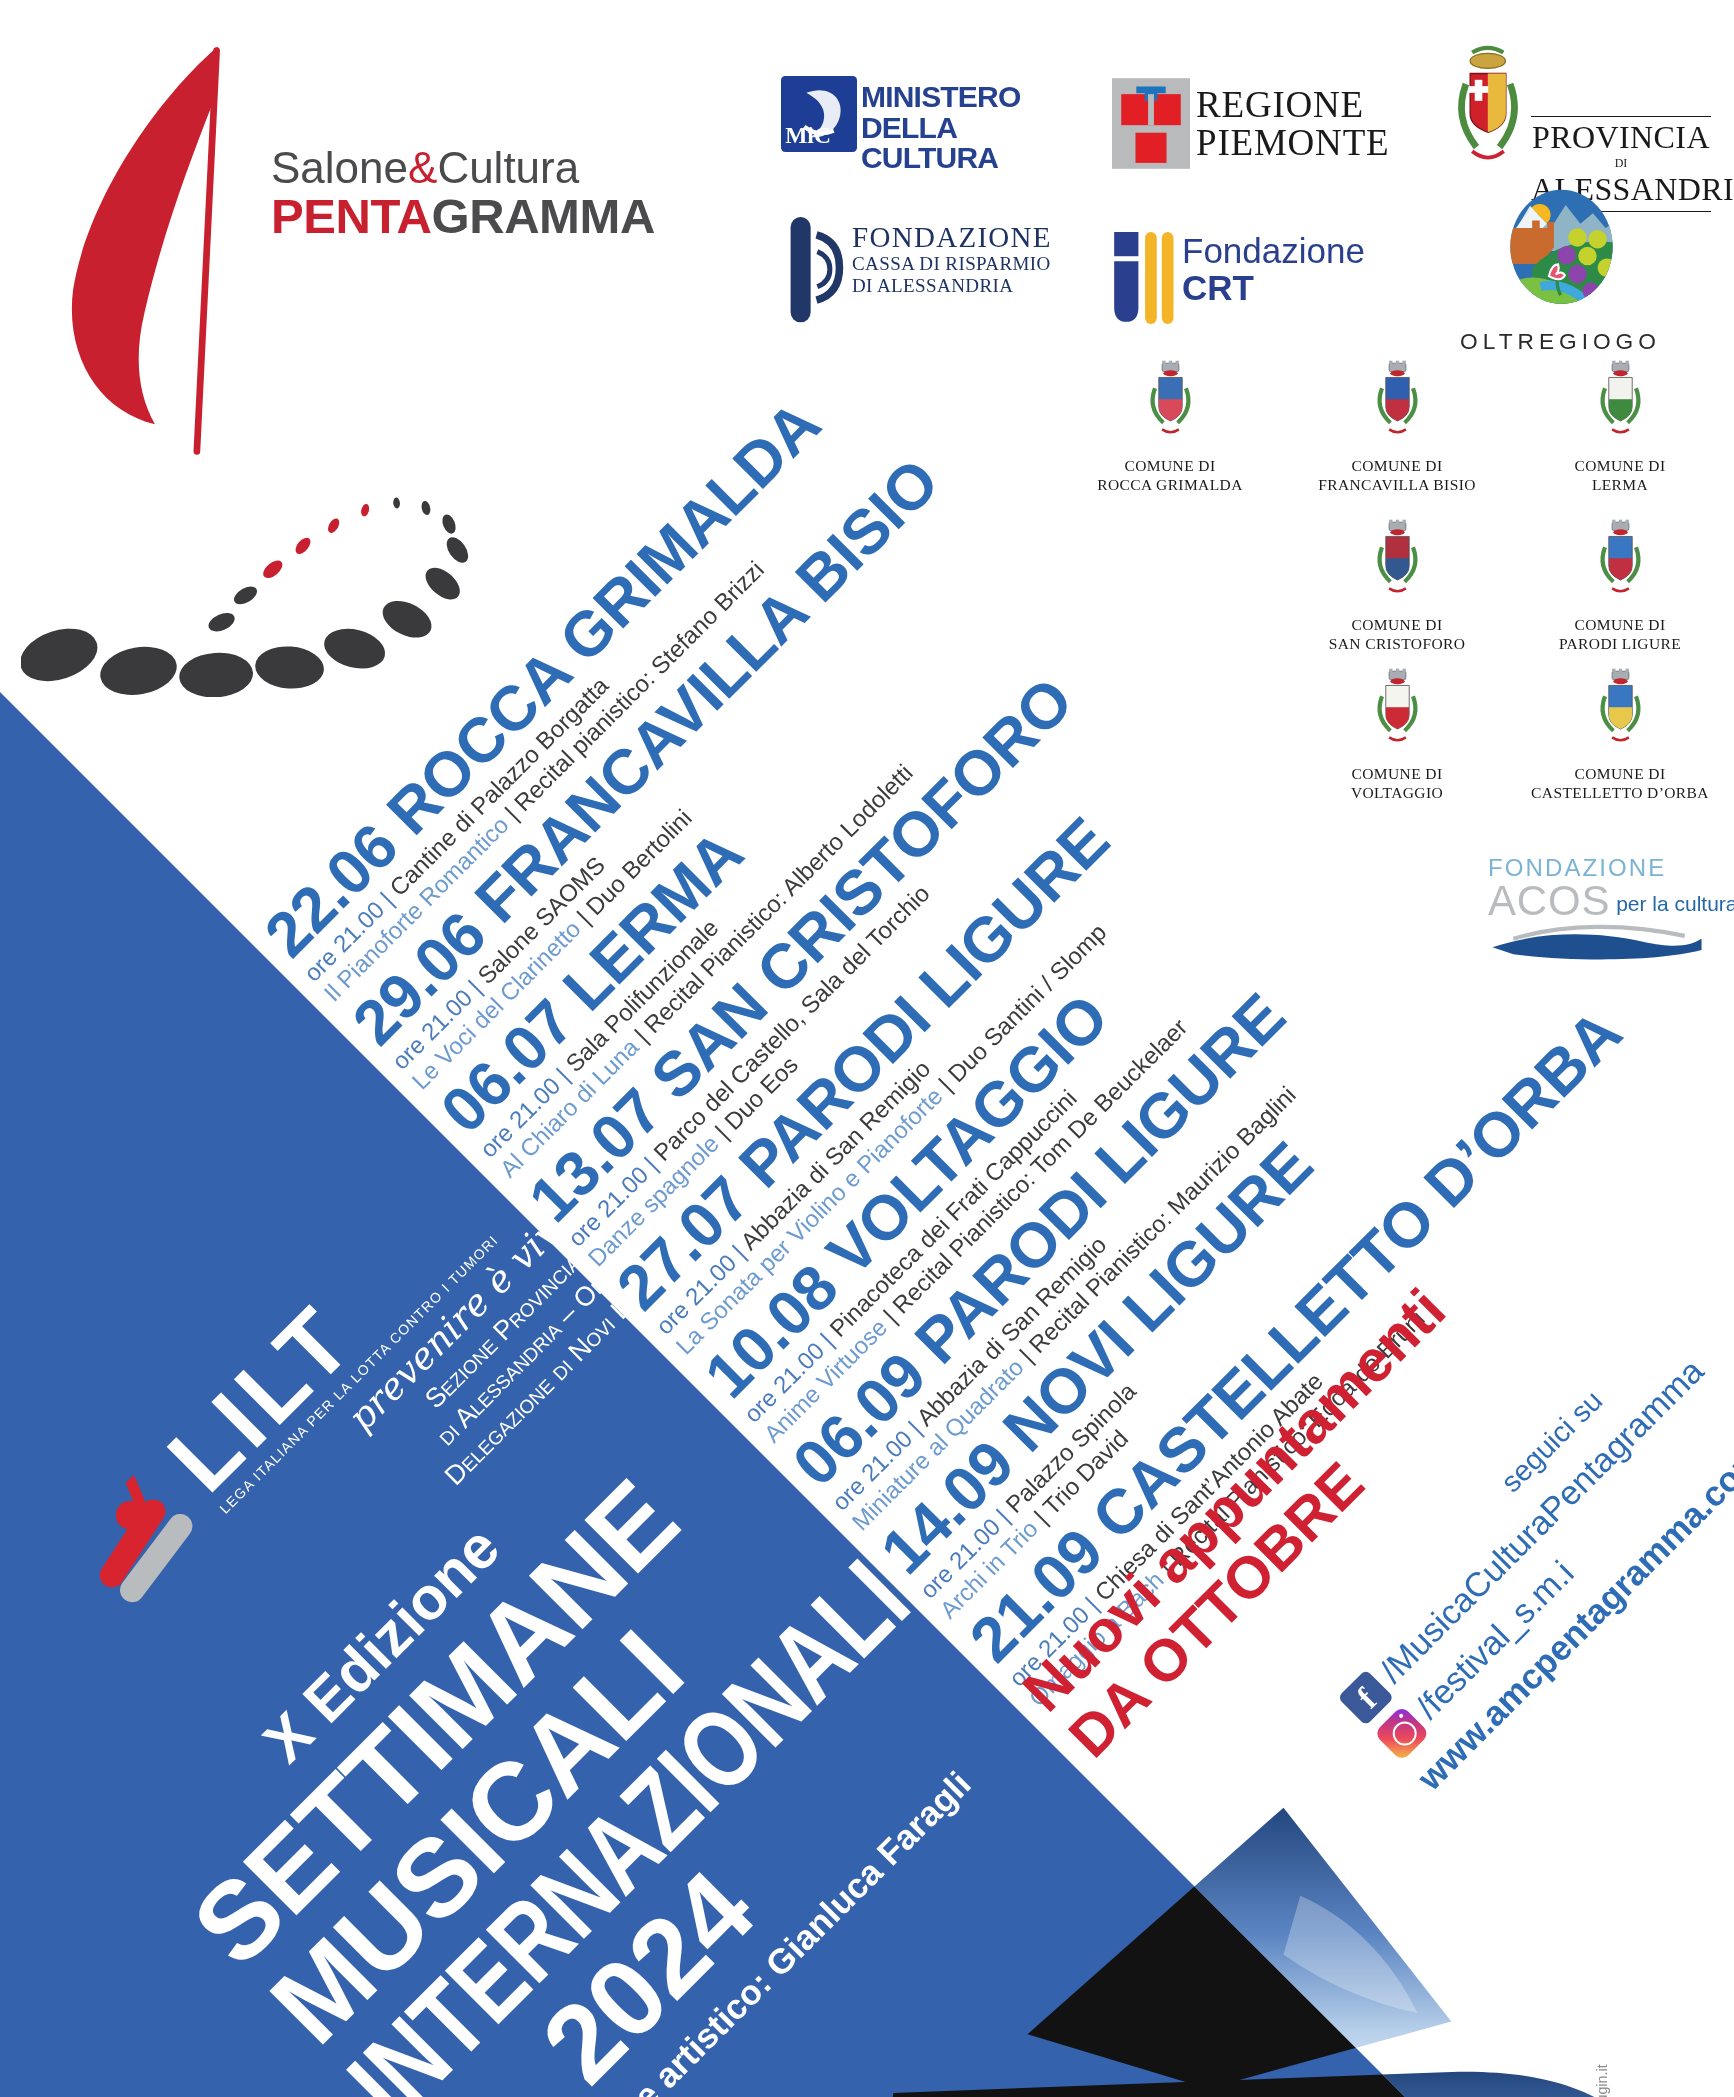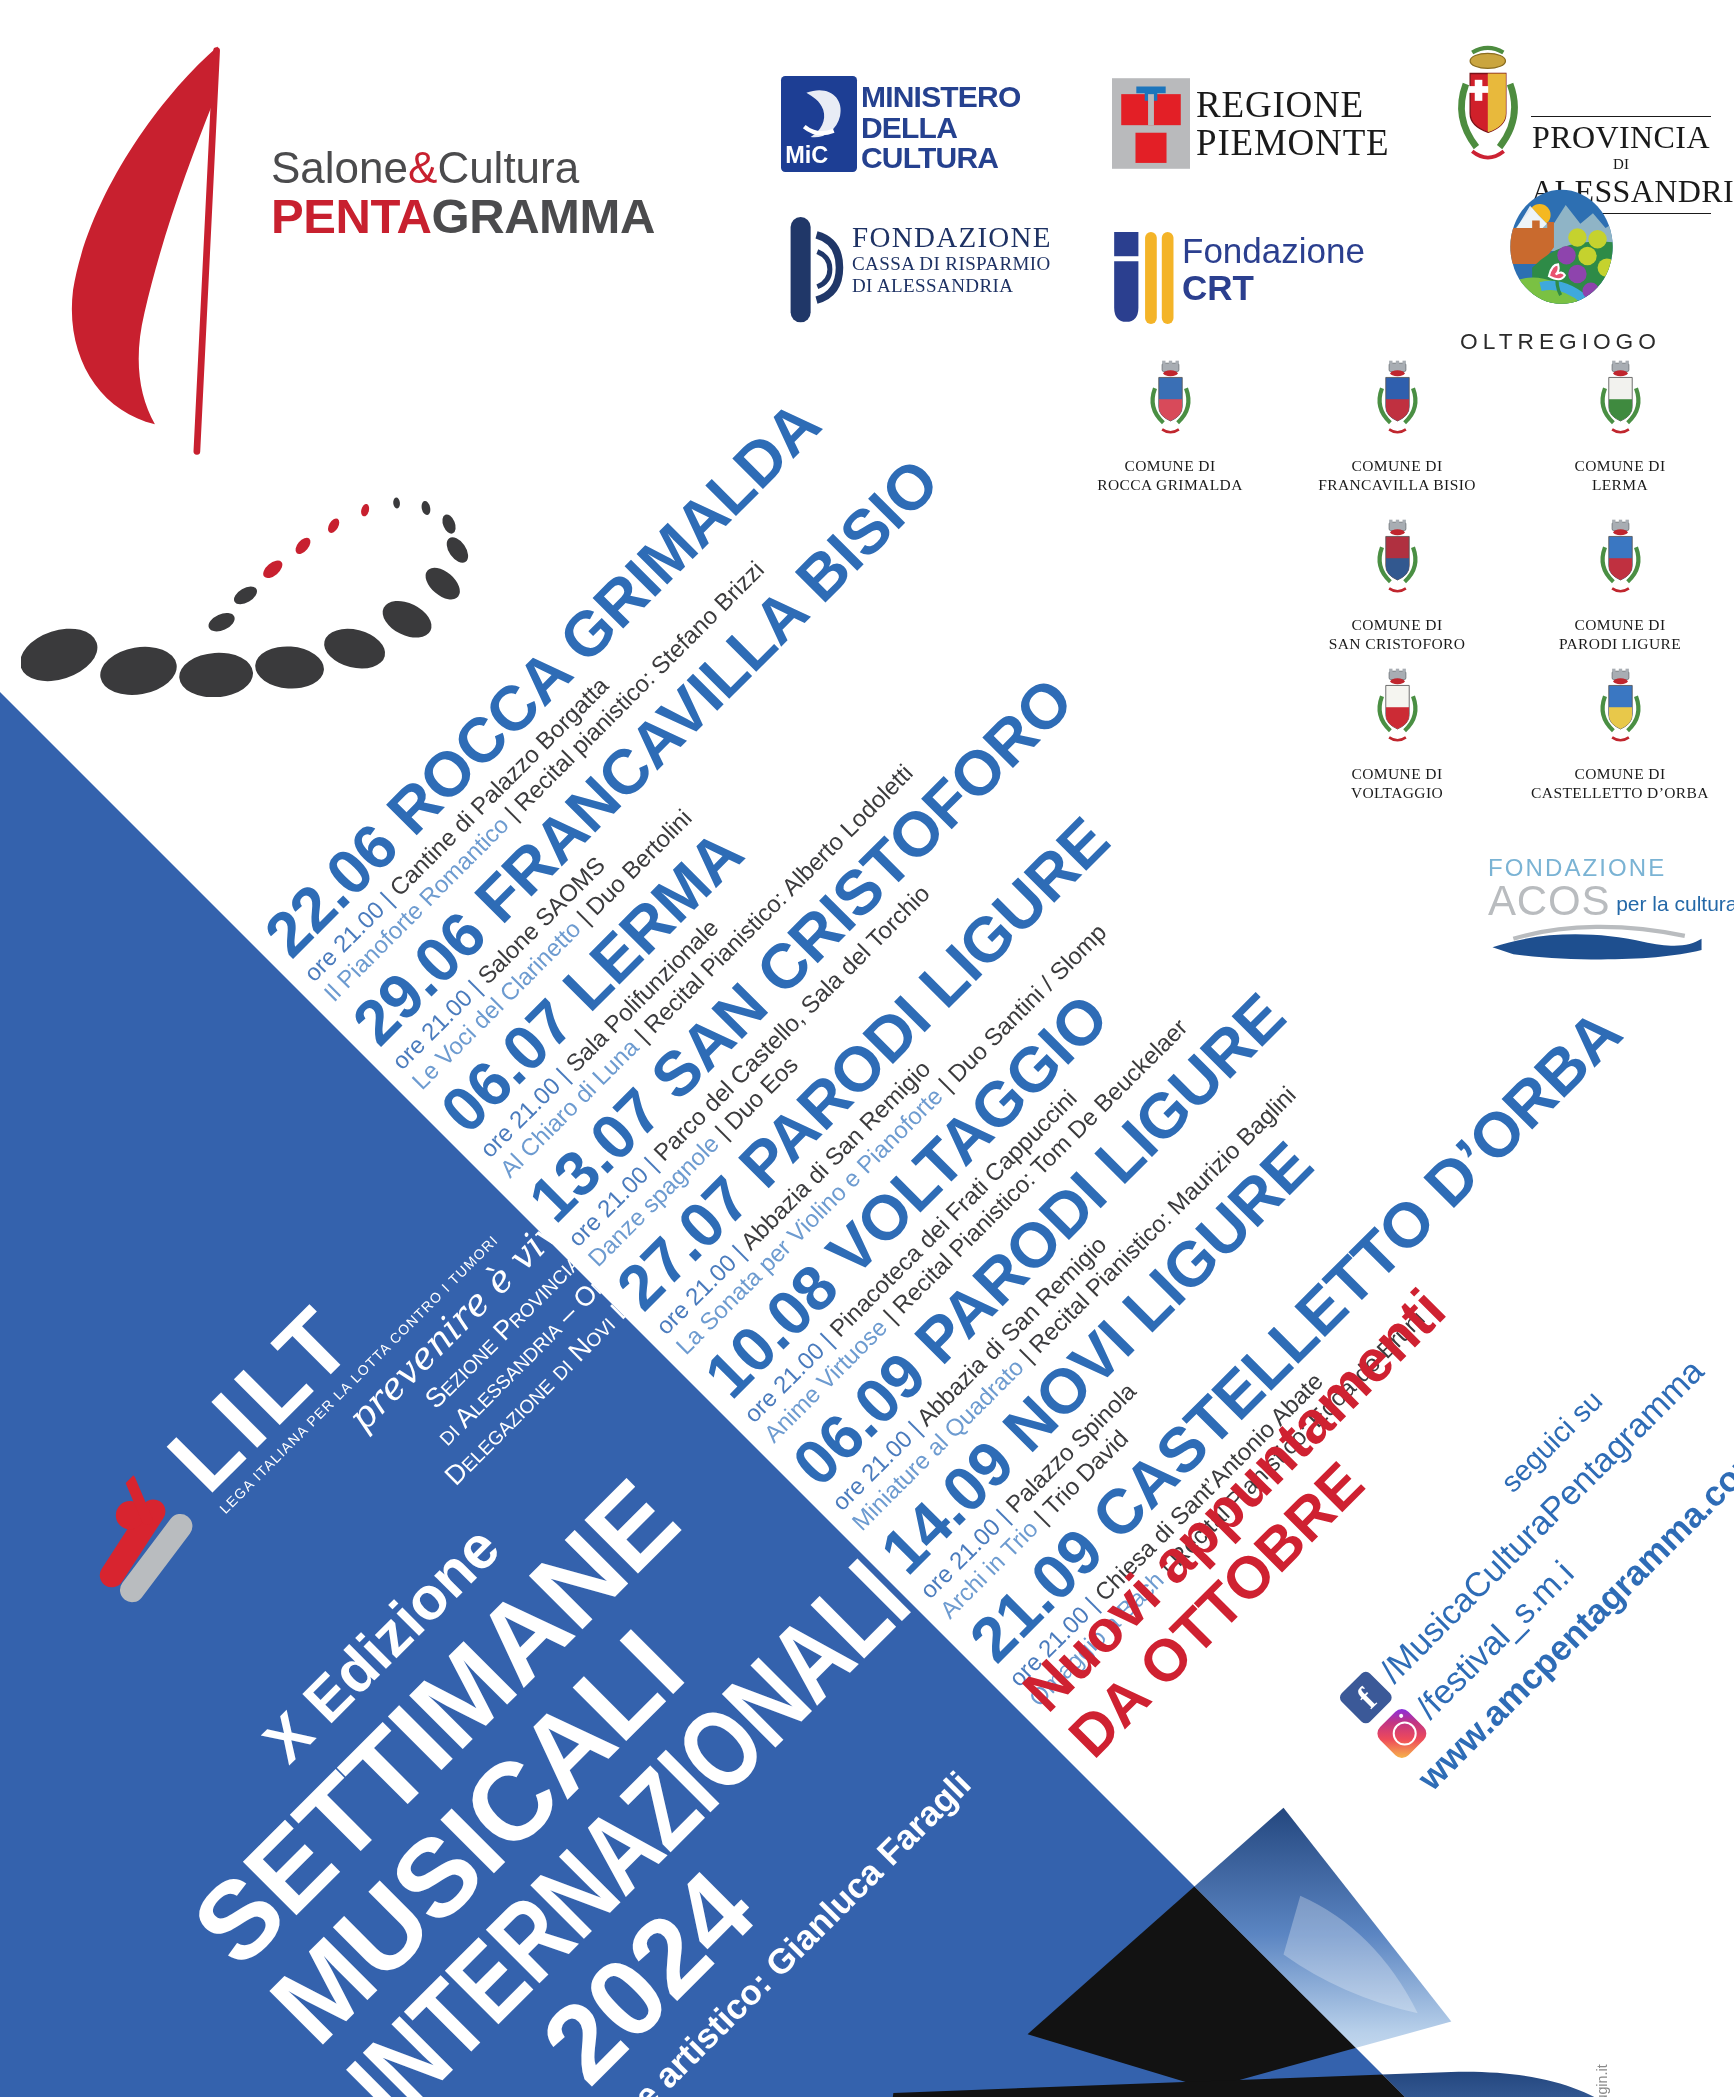--- a/index.html
+++ b/index.html
@@ -7,28 +7,28 @@
     width:1734px;height:2478px;position:relative;overflow:hidden;
     background:#ffffff;font-family:"Liberation Sans", sans-serif;
   }
   .abs{position:absolute;}
   .rot{position:absolute;transform:rotate(-45deg);transform-origin:0 0;white-space:nowrap;}
   
   #assoc-text{left:271px;top:145px;line-height:1.04;color:#4b4b4d;}
   #assoc-text .l1,#assoc-text .l2{font-size:44px;}
   #assoc-text .l3{font-size:49px;font-weight:800;letter-spacing:-0.4px;}
   .red{color:#c8202f;}
-  .mic-box{left:781px;top:76px;width:76px;height:96px;background:#1d3e94;border-radius:4.2px;}
+  .mic-box{left:781px;top:76px;width:76px;height:76px;background:#1d3e94;border-radius:4.2px;font-family:Liberation Serif, serif;}
   .mic-box .mic-label{position:absolute;left:4.2px;bottom:3.4px;color:#fff;font-weight:800;font-size:23.5px;}
   .mic-text{left:861px;top:82px;color:#25418f;font-weight:800;font-size:30px;line-height:1.02;letter-spacing:-0.8px;}
   .reg-text{left:1196px;top:86px;color:#1a1a1a;font-family:"Liberation Serif",serif;font-size:37px;line-height:1.04;letter-spacing:0.8px;}
   .prov-text{left:1531px;top:78px;color:#1a1a1a;font-family:"Liberation Serif",serif;text-align:center;width:180px;margin-top:35px;}
   .prov-text .rule{height:1.3px;background:#1a1a1a;margin:2.5px 0;}
   .prov-text .big{font-size:32px;letter-spacing:0.4px;}
-  .prov-text .di{font-size:15px;text-align:center;}
+  .prov-text .di{font-size:12px;text-align:center;}
   .cra-text{left:852px;top:221px;color:#1e3264;font-family:"Liberation Serif",serif;line-height:1.12;}
   .cra-text .f{font-size:29px;letter-spacing:1.3px;}
   .cra-text .s{font-size:19px;letter-spacing:0.4px;}
   .crt-text{left:1182px;top:233px;color:#2b3f8f;font-size:35px;line-height:1.05;}
   .crt-text .b{font-weight:800;}
   .oltre-label{left:1460px;top:328px;width:201px;text-align:center;color:#2b2b2b;font-size:22.7px;letter-spacing:5px;}
   .comune-item{position:absolute;width:218px;text-align:center;}
   .comune-item .lbl{font-family:"Liberation Serif",serif;font-size:15.5px;color:#1a1a1a;line-height:1.22;letter-spacing:0.4px;margin-top:9px;}
   .acos{left:1488px;top:854px;width:252px;}
   .acos .f{color:#7ab3d4;font-size:24px;letter-spacing:2.1px;}

